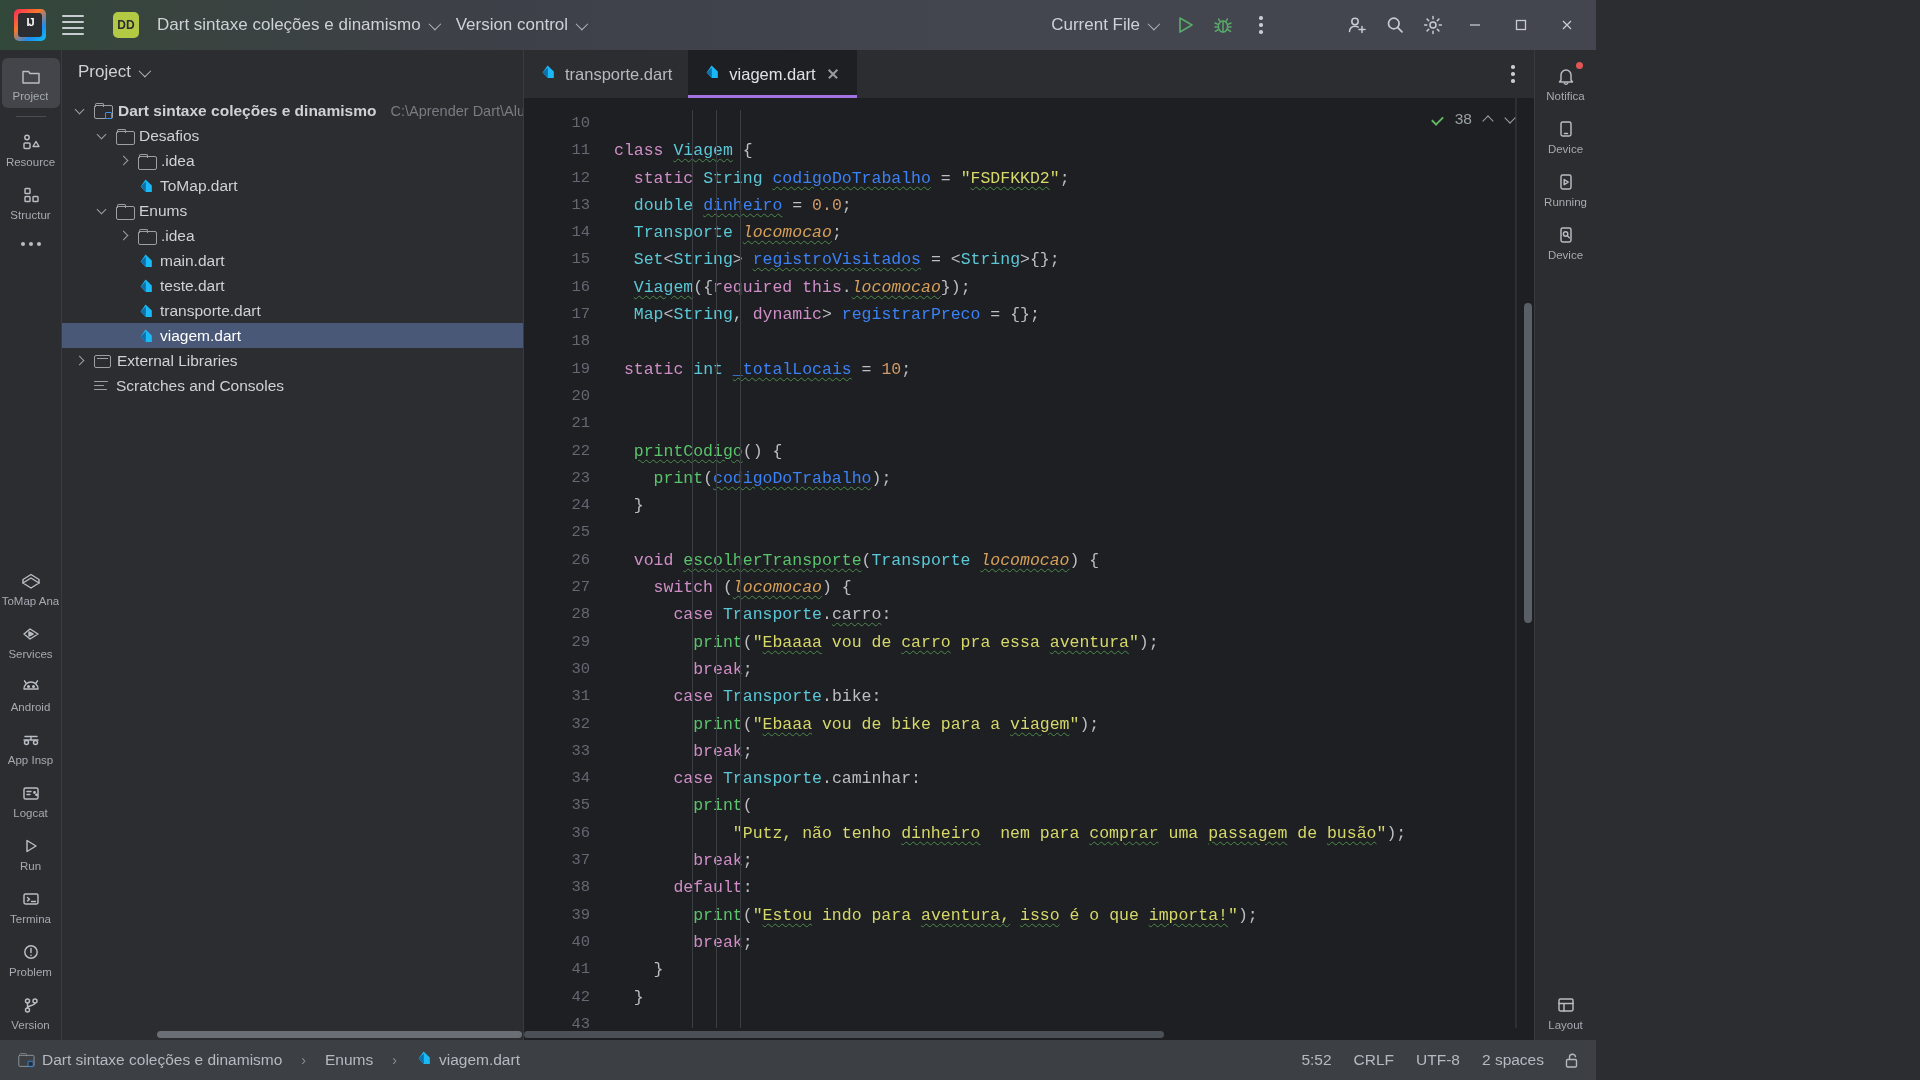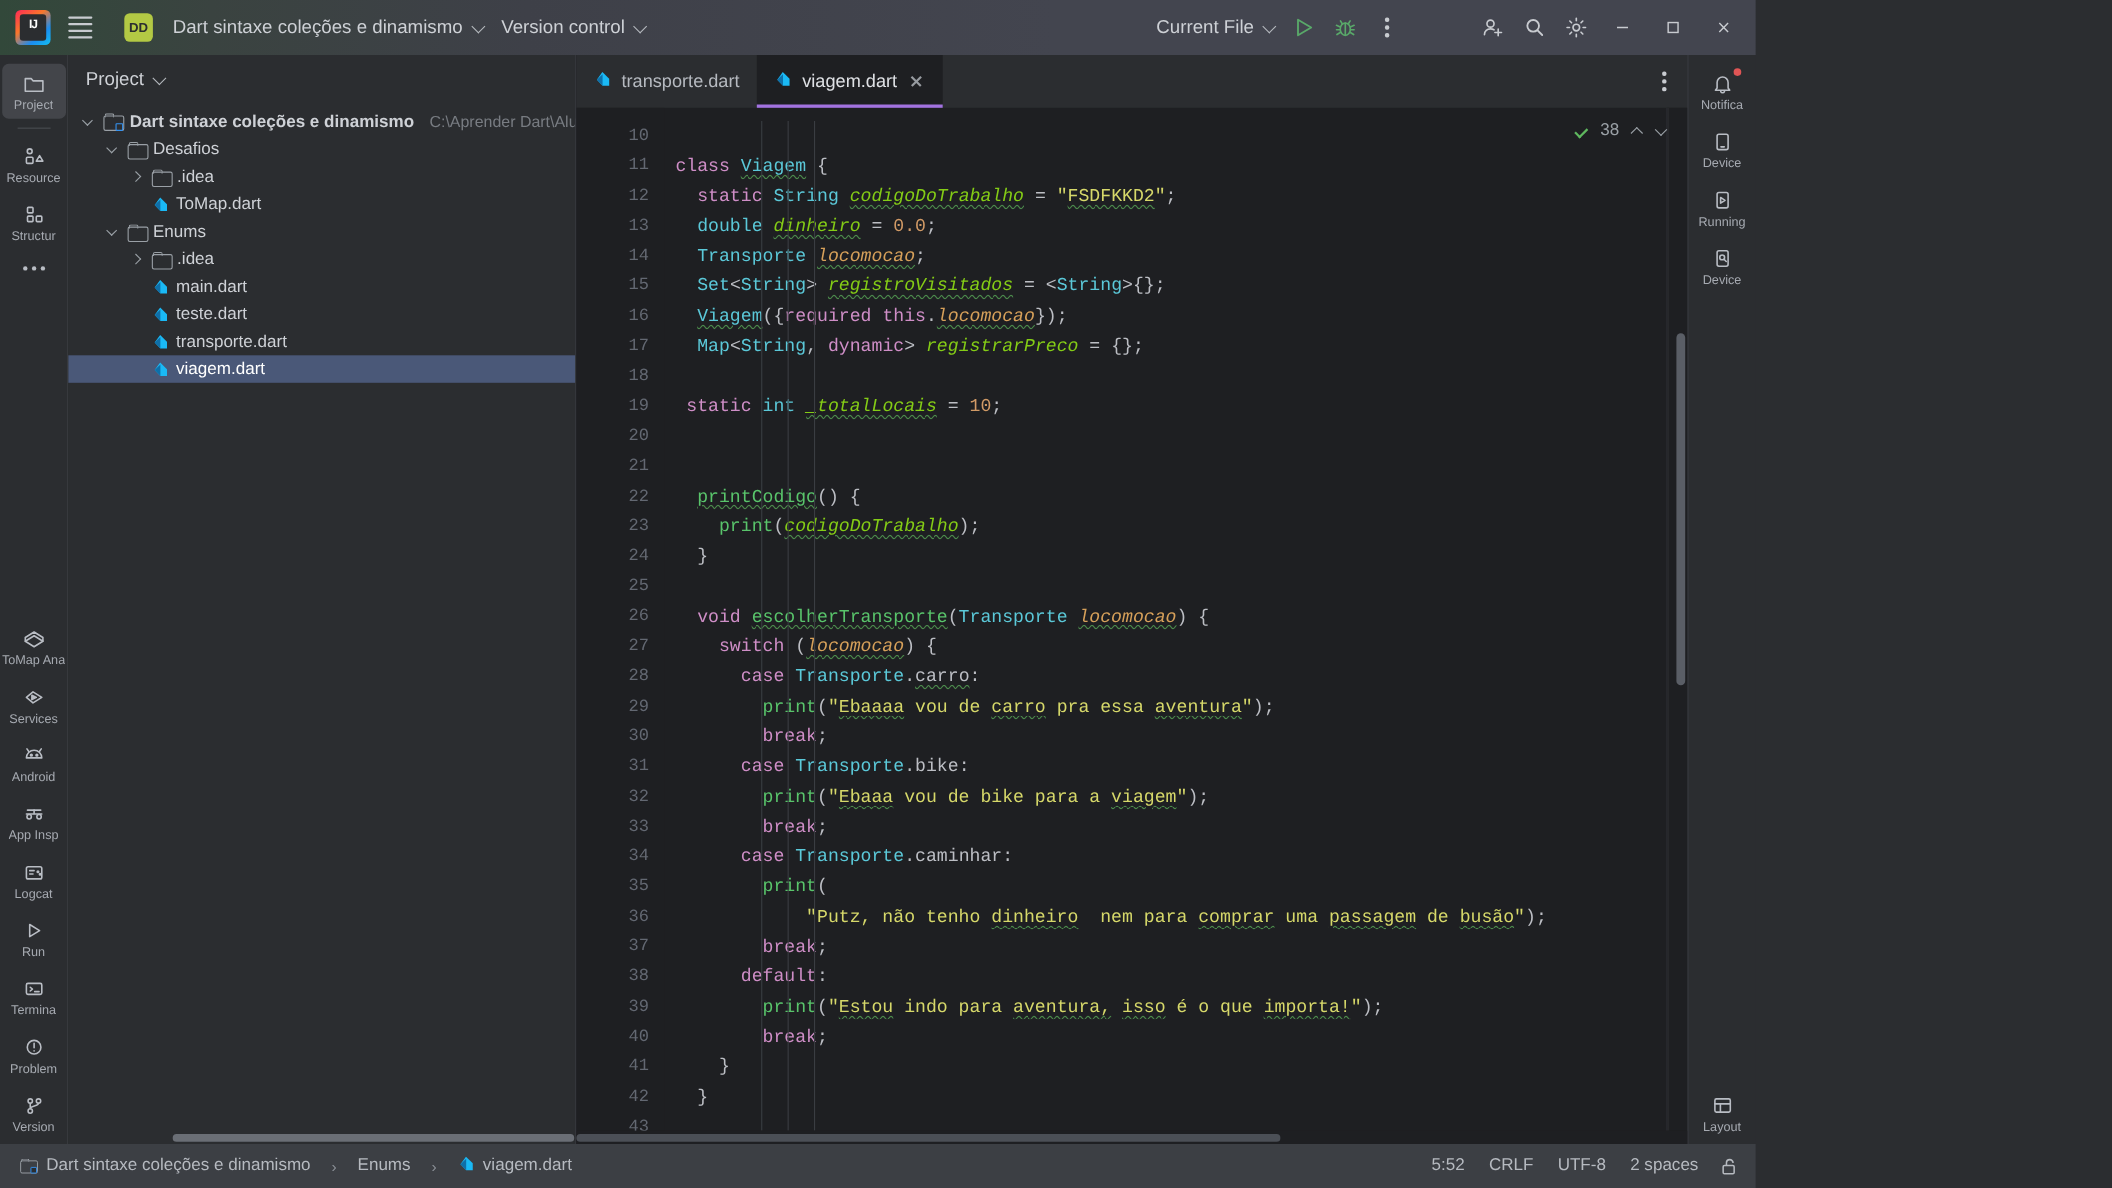--- a/index.html
+++ b/index.html
@@ -126,21 +126,21 @@
   .gutter { width:80px; flex:0 0 80px; background:#1e1f22; padding-top:12px; text-align:right;
     color:#636872; font:15.5px/27.3px "Liberation Mono", monospace; padding-right:14px; user-select:none;}
   .codearea { flex:1 1 auto; position:relative; overflow:hidden; padding-top:12px; min-width:0;}
   .codearea pre { font:16.5px/27.3px "Liberation Mono", monospace; white-space:pre; color:#bcbec4;
     margin:0; padding-left:10px;}
   .ln { display:block; height:27.3px; }
 
   
   .kw   { color:#cf8ec7; }
   .typ  { color:#5bc8d8; }       
-  .fld  { color:#84cc16;font-style:italic; }       
+  .fld  { color:#3b82f6; }       
   .fn   { color:#59c46b; }       
   .str  { color:#d6d86a; }       
   .num  { color:#d19a66; }       
   .par  { color:#d6a05a; font-style:italic;margin-top:25px; }  
   .pun  { color:#bcbec4; }
   .ident{ color:#bcbec4; }
   .wavy { text-decoration:underline; text-decoration-style:wavy; text-decoration-color:#4b8a4b;
           text-underline-offset:3px; text-decoration-thickness:1px;}
 
   
@@ -475,20 +475,36 @@
       <span class="tw" style="">transporte.dart</span>
 
     </div>
           <div class="trow sel" style="padding-left:54px">
       <span class="arrow"></span>
             <span class="ico-dart"><svg width="16" height="16" viewBox="0 0 16 16">
   <path d="M2.6 8.4 L7.6 1.5 L13.8 7.6 L13.8 13.9 L7.8 13.9 Z" fill="#1ab9f5"></path>
   <path d="M2.6 8.4 L7.8 13.9 L7.8 3.4 Z" fill="#0f6fa8"></path>
 </svg></span>
       <span class="tw" style="">viagem.dart</span>
+
+    </div>
+          <div class="trow" style="padding-left:10px">
+      <span class="arrow r"></span>
+            <span class="ico-lib"></span>
+      <span class="tw" style="">External Libraries</span>
+
+    </div>
+          <div class="trow" style="padding-left:10px">
+      <span class="arrow"></span>
+            <span class="ico-scratch">
+              <i></i>
+              <i></i>
+              <i></i>
+            </span>
+      <span class="tw" style="">Scratches and Consoles</span>
 
     </div>
         </div>
       <div class="pp-hscroll">
         <div class="thumb"></div>
       </div>
     </div>
 
     <div class="editor">
       <div class="tabbar" id="tabbar">

